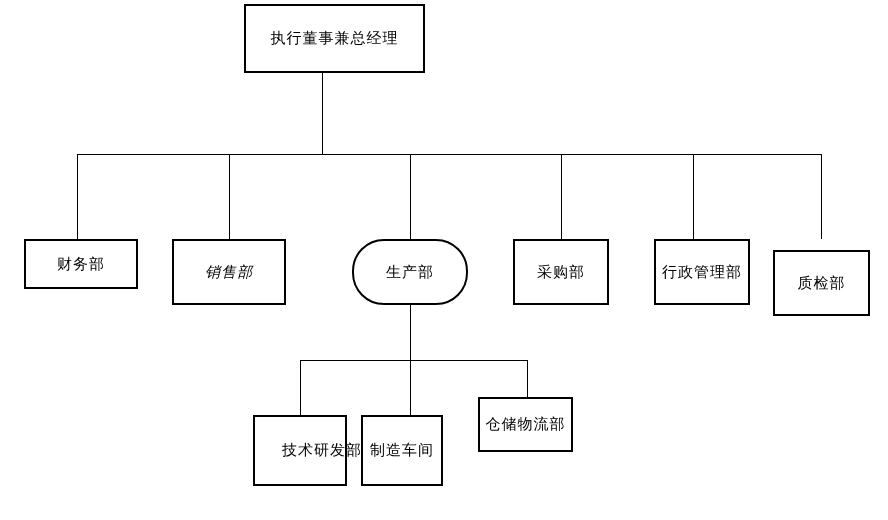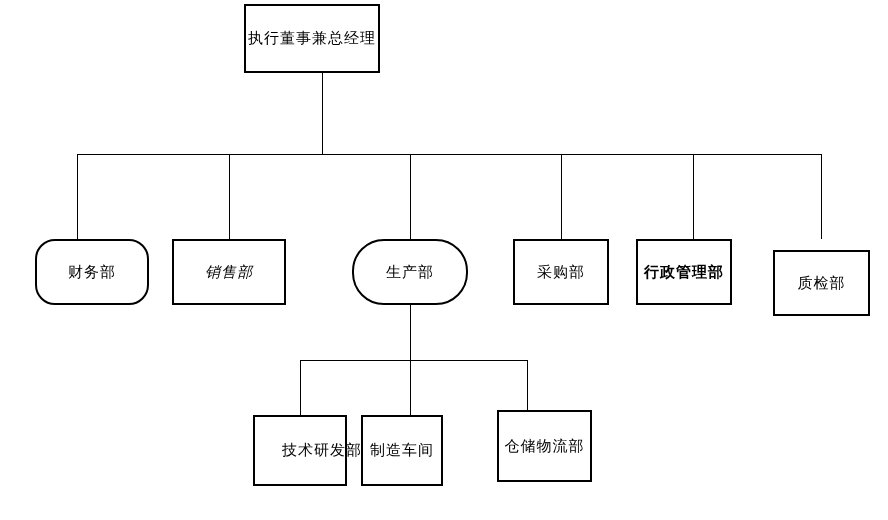--- a/index.html
+++ b/index.html
@@ -28,30 +28,30 @@
     letter-spacing: 1px;
     white-space: nowrap;
     z-index: 2;
   }
   .line {
     position: absolute;
     background: #000000;
     z-index: 1;
   }
   
-  .n-root  { left: 244px; top: 4px;   width: 136px; height: 69px; }
-  .n-fin   { left: 35px;  top: 239px; width: 114px; height: 66px; border-radius: 20px; }
+  .n-root  { left: 244px; top: 4px;   width: 181px; height: 69px; }
+  .n-fin   { left: 24px;  top: 239px; width: 114px; height: 50px; }
   .n-sales { left: 172px; top: 239px; width: 114px; height: 66px; font-style: italic; }
   .n-prod  { left: 352px; top: 239px; width: 116px; height: 66px; border-radius: 32px; }
   .n-purch { left: 513px; top: 239px; width: 96px;  height: 66px; }
-  .n-admin { left: 636px; top: 239px; width: 96px;  height: 66px; font-weight: bold; }
+  .n-admin { left: 654px; top: 239px; width: 96px;  height: 66px; }
   .n-qa    { left: 773px; top: 239px; width: 97px;  height: 66px; margin-top: 11px; }
   .n-rd    { left: 253px; top: 415px; width: 94px;  height: 71px; padding-left: 44px; }
   .n-mfg   { left: 361px; top: 415px; width: 82px;  height: 71px; }
-  .n-wh    { left: 478px; top: 410px; width: 95px;  height: 72px; margin-left: 19px; }
+  .n-wh    { left: 478px; top: 397px; width: 95px;  height: 55px; }
   
   .l-root-drop { left: 322px; top: 73px;  width: 1px;   height: 81px; }
   .l-bus1      { left: 77px;  top: 154px; width: 745px; height: 1px;  }
   .l-d1        { left: 77px;  top: 154px; width: 1px;   height: 85px; }
   .l-d2        { left: 229px; top: 154px; width: 1px;   height: 85px; }
   .l-d3        { left: 410px; top: 154px; width: 1px;   height: 85px; }
   .l-d4        { left: 561px; top: 154px; width: 1px;   height: 85px; }
   .l-d5        { left: 693px; top: 154px; width: 1px;   height: 85px; }
   .l-d6        { left: 821px; top: 154px; width: 1px;   height: 85px; }
   .l-prod-drop { left: 410px; top: 305px; width: 1px;   height: 55px; }

